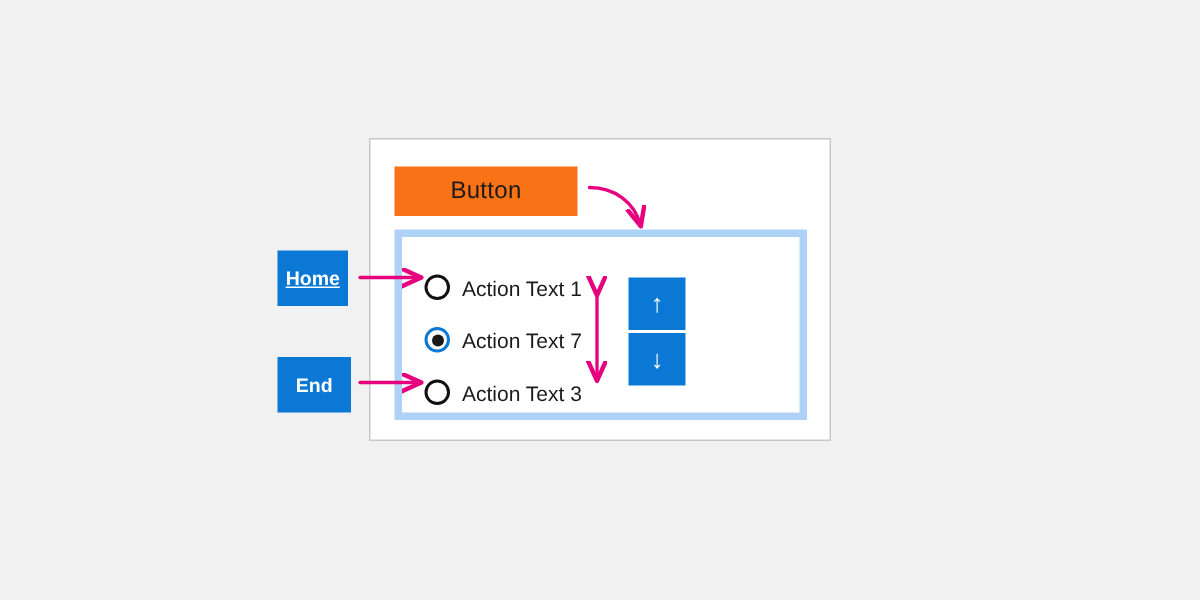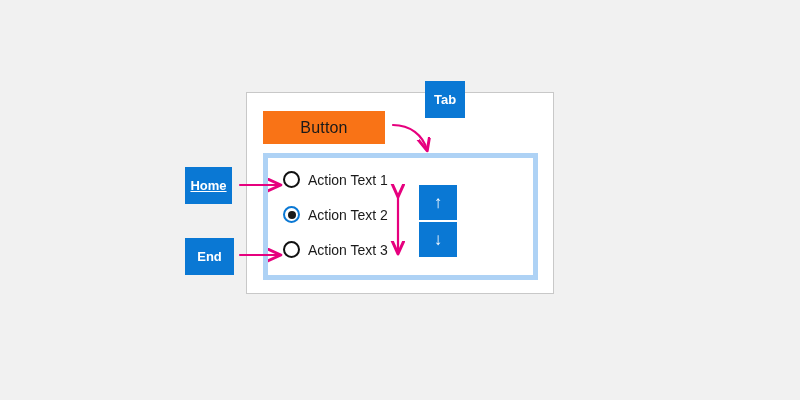--- a/index.html
+++ b/index.html
@@ -57,21 +57,21 @@
     height: 127px;
     background: #ffffff;
     border: 5px solid #aed2f5;
     box-sizing: border-box;
   }
 
   
   .radio-list {
     position: absolute;
     left: 283px;
-    top: 162px;
+    top: 174px;
     width: 150px;
   }
   .radio-row {
     display: flex;
     align-items: center;
     height: 35px;
   }
   .radio-mark {
     position: relative;
     width: 17px;
@@ -171,40 +171,39 @@
 
   <div class="radio-list">
 
     <div class="radio-row">
       <span class="radio-mark off"></span>
       <span class="radio-label">Action Text 1</span>
     </div>
 
     <div class="radio-row">
       <span class="radio-mark on"></span>
-      <span class="radio-label">Action Text 2</span>
+      <span class="radio-label">Action Text 7</span>
     </div>
 
     <div class="radio-row">
       <span class="radio-mark off"></span>
       <span class="radio-label">Action Text 3</span>
     </div>
 
   </div>
 
   <div class="spinner">
     <div class="spin-btn">
       <span class="spin-glyph">↑</span>
     </div>
     <div class="spin-btn">
       <span class="spin-glyph">↓</span>
     </div>
   </div>
 
-  <div class="key-badge" id="badge-tab">Tab</div>
 
   <div class="key-badge" id="badge-home">Home</div>
 
   <div class="key-badge" id="badge-end">End</div>
 
   <svg id="annotations" viewBox="0 0 800 400">
 
     <defs>
       <marker id="ah" markerWidth="7" markerHeight="7" refX="5.6" refY="3" orient="auto" markerUnits="strokeWidth">
         <path d="M0,0.3 L6,3 L0,5.7" fill="none" stroke="#e6007e" stroke-width="1.35" stroke-linecap="round" stroke-linejoin="round"></path>

